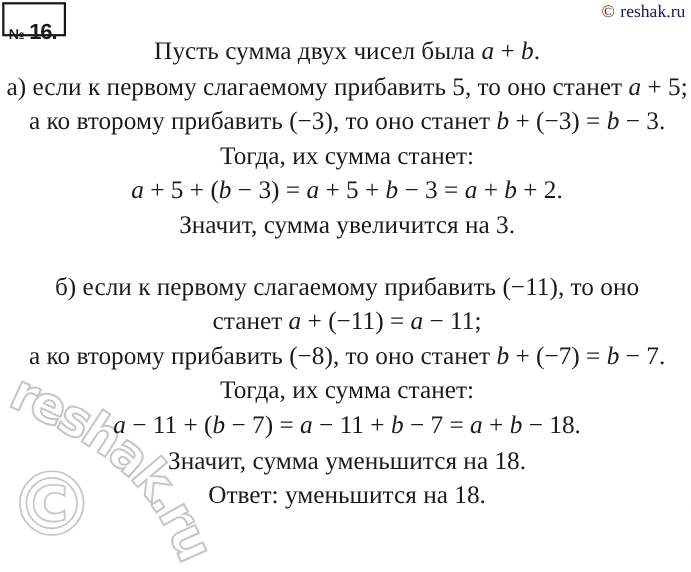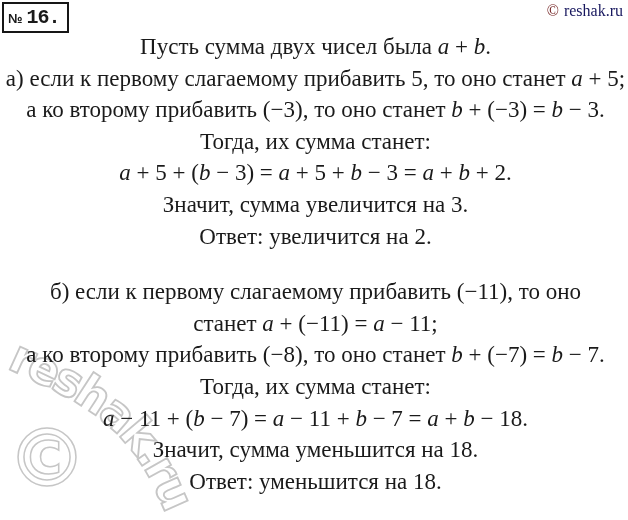--- a/index.html
+++ b/index.html
@@ -19,22 +19,22 @@
     display:inline-flex;align-items:baseline;
     padding:1px 7px 1px 4px;
     background:#fff;
     line-height:25px;
   }
   .num-box .numero{
     font-family:"Liberation Sans", sans-serif;
     font-size:13px;font-weight:600;margin-right:4px;
   }
   .num-box .num{
-    font-family:Liberation Mono, monospace;
-    font-size:20px;font-weight:600;letter-spacing:-1px;
+    font-family:Liberation Sans, sans-serif;
+    font-size:20px;font-weight:600;letter-spacing:-1px;margin-top:12px;
   }
   
   .credit{
     position:absolute;top:2px;right:5px;
     font-size:16px;
     font-family:"Liberation Serif", serif;
   }
   .credit .sym{margin-right:5px;}
   
   .lines{
@@ -85,21 +85,20 @@
     <text class="wm-stroke wm-copy" x="47" y="148" text-anchor="middle" style="stroke: rgb(198, 198, 198);">©</text>
   </svg>
 
   <div class="lines">
       <div class="line"><span>Пусть сумма двух чисел была </span><span class="var">a</span><span> + </span><span class="var">b</span><span>.</span></div>
       <div class="line"><span>а) если к первому слагаемому прибавить 5, то оно станет </span><span class="var">a</span><span> + 5;</span></div>
       <div class="line"><span>а ко второму прибавить (−3), то оно станет </span><span class="var">b</span><span> + (−3) = </span><span class="var">b</span><span> − 3.</span></div>
       <div class="line"><span>Тогда, их сумма станет:</span></div>
       <div class="line"><span class="var">a</span><span> + 5 + (</span><span class="var">b</span><span> − 3) = </span><span class="var">a</span><span> + 5 + </span><span class="var">b</span><span> − 3 = </span><span class="var">a</span><span> + </span><span class="var">b</span><span> + 2.</span></div>
       <div class="line"><span>Значит, сумма увеличится на 3.</span></div>
-      <div class="line"><span>Ответ: увеличится на 2.</span></div>
       <div class="line gap"><span>б) если к первому слагаемому прибавить (−11), то оно</span></div>
       <div class="line"><span>станет </span><span class="var">a</span><span> + (−11) = </span><span class="var">a</span><span> − 11;</span></div>
       <div class="line"><span>а ко второму прибавить (−8), то оно станет </span><span class="var">b</span><span> + (−7) = </span><span class="var">b</span><span> − 7.</span></div>
       <div class="line"><span>Тогда, их сумма станет:</span></div>
       <div class="line"><span class="var">a</span><span> − 11 + (</span><span class="var">b</span><span> − 7) = </span><span class="var">a</span><span> − 11 + </span><span class="var">b</span><span> − 7 = </span><span class="var">a</span><span> + </span><span class="var">b</span><span> − 18.</span></div>
       <div class="line"><span>Значит, сумма уменьшится на 18.</span></div>
       <div class="line"><span>Ответ: уменьшится на 18.</span></div>
     </div>
 
 </div>

